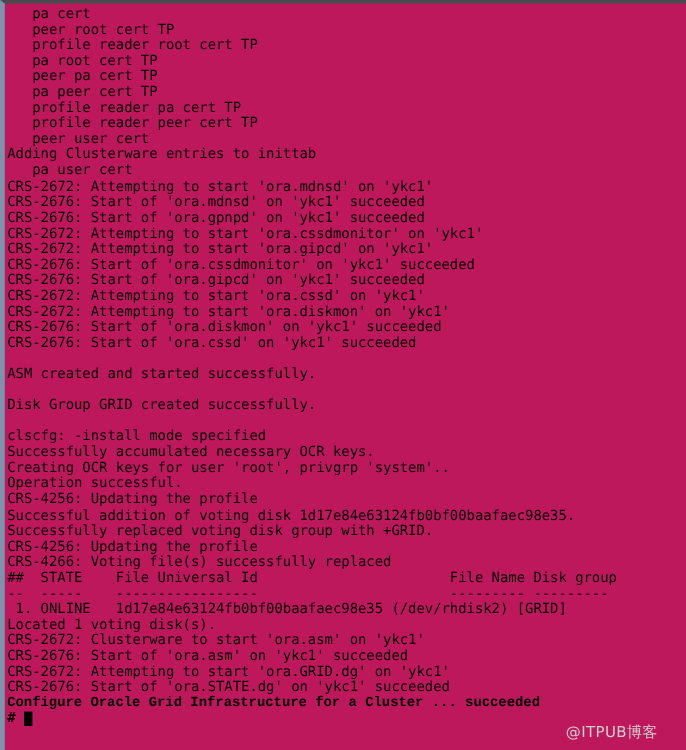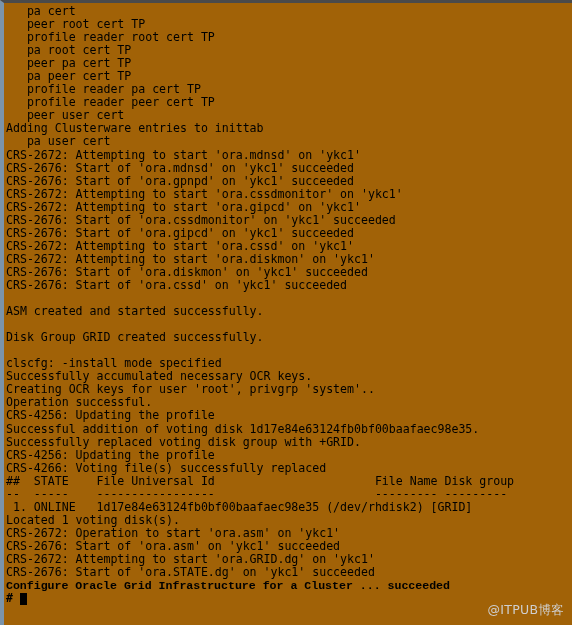--- a/index.html
+++ b/index.html
@@ -12,21 +12,21 @@
     height: 625px;
     overflow: hidden;
     font-family: "DejaVu Sans Mono", "Liberation Mono", monospace;
   }
 
   #terminal-window {
     position: relative;
     width: 572px;
     height: 625px;
     box-sizing: border-box;
-    background: #a16207;
+    background: #be185d;
     border-top: 3px solid #4a4a4a;
     border-left: 4px solid #7b94ab;
     border-right: 0;
     border-bottom: 0;
   }
 
   #terminal-output {
     position: absolute;
     left: 0;
     top: 0;
@@ -71,21 +71,21 @@
     display: inline-block;
     width: 7px;
     height: 12px;
     background: #000000;
     margin-left: 0px;
     vertical-align: middle;
   }
 
   #watermark {
     position: absolute;
-    right: 8px;
+    right: 24px;
     bottom: 6px;
     font-family: "DejaVu Sans", "Liberation Sans", sans-serif;
     font-size: 12.5px;
     color: #cfcfcf;
     letter-spacing: 0.3px;
     white-space: nowrap;
     user-select: none;
   }
 </style>
 </head>
@@ -128,21 +128,21 @@
       <span class="line">Operation successful.</span>
       <span class="line">CRS-4256: Updating the profile</span>
       <span class="line">Successful addition of voting disk 1d17e84e63124fb0bf00baafaec98e35.</span>
       <span class="line">Successfully replaced voting disk group with +GRID.</span>
       <span class="line">CRS-4256: Updating the profile</span>
       <span class="line">CRS-4266: Voting file(s) successfully replaced</span>
       <span class="line">##  STATE    File Universal Id                       File Name Disk group</span>
       <span class="line">--  -----    -----------------                       --------- ---------</span>
       <span class="line"> 1. ONLINE   1d17e84e63124fb0bf00baafaec98e35 (/dev/rhdisk2) [GRID]</span>
       <span class="line">Located 1 voting disk(s).</span>
-      <span class="line">CRS-2672: Operation to start 'ora.asm' on 'ykc1'</span>
+      <span class="line">CRS-2672: Clusterware to start 'ora.asm' on 'ykc1'</span>
       <span class="line">CRS-2676: Start of 'ora.asm' on 'ykc1' succeeded</span>
       <span class="line">CRS-2672: Attempting to start 'ora.GRID.dg' on 'ykc1'</span>
       <span class="line">CRS-2676: Start of 'ora.STATE.dg' on 'ykc1' succeeded</span>
       <span class="line bold">Configure Oracle Grid Infrastructure for a Cluster ... succeeded</span>
       <div id="prompt-line"><span># </span><span id="cursor-block"></span></div>
     </div>
 
   <div id="watermark">@ITPUB博客</div>
 
 </div>

